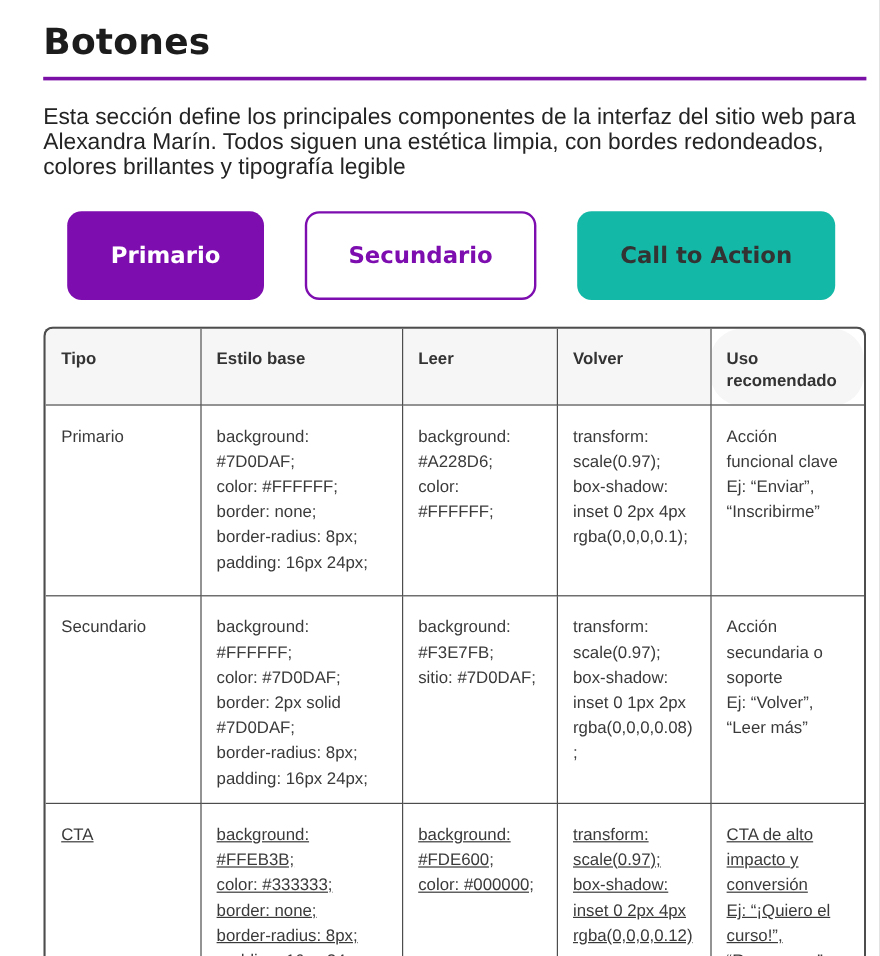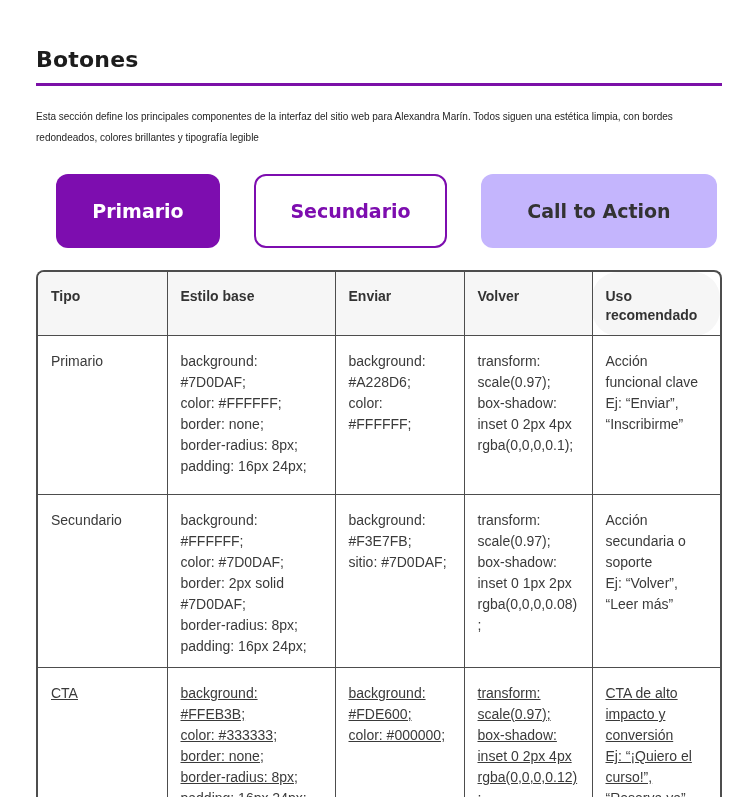--- a/index.html
+++ b/index.html
@@ -3,37 +3,36 @@
 <meta charset="utf-8">
 <style>
   * { margin: 0; padding: 0; box-sizing: border-box; }
   html, body { width: 733px; height: 797px; overflow: hidden; background: #ffffff; }
   body { font-family: "Liberation Sans", sans-serif; color: #222; }
 
   .page { padding: 18px 11px 0 36px; width: 733px; }
 
   h1.title {
     font-family: "DejaVu Sans", sans-serif;
-    font-size: 22px;
+    font-size: 30px;
     font-weight: 700;
     color: #1c1c1c;
     letter-spacing: 0.2px;
-    margin-top: 29px;
   }
   .divider {
     margin-top: 11px;
     width: 686px;
     height: 3px;
     background: #7b10a7;
     border: none;
   }
   p.intro {
     margin-top: 20px;
     width: 678px;
-    font-size: 10px;
+    font-size: 19px;
     line-height: 21px;
     color: #242424;
   }
 
   .buttons-row {
     margin-top: 26px;
     margin-left: 20px;
     display: flex;
     align-items: center;
     gap: 34px;
@@ -44,21 +43,21 @@
     font-size: 19px;
     height: 74px;
     border-radius: 12px;
     display: inline-flex;
     align-items: center;
     justify-content: center;
     cursor: pointer;
   }
   .btn-primary   { width: 164px; background: #7d0daf; color: #ffffff; border: none; }
   .btn-secondary { width: 193px; background: #ffffff; color: #7d0daf; border: 2px solid #7d0daf; }
-  .btn-cta       { width: 236px; background: #c4b5fd; color: #333333; border: none; }
+  .btn-cta       { width: 215px; background: #14b8a6; color: #333333; border: none; }
 
   .table-wrap {
     margin-top: 22px;
     width: 686px;
     border: 2px solid #4d4d4d;
     border-bottom: none;
     border-radius: 8px 8px 0 0;
     overflow: hidden;
   }
   table.spec {
@@ -126,21 +125,21 @@
         <col class="c1">
           <col class="c2">
           <col class="c3">
           <col class="c4">
           <col class="c5">
       </colgroup>
       <thead>
         <tr>
           <th>Tipo</th>
           <th>Estilo base</th>
-          <th>Enviar</th>
+          <th>Leer</th>
           <th>Volver</th>
           <th>Uso recomendado</th>
         </tr>
       </thead>
       <tbody>
         <tr class="row-1">
           <td>Primario</td>
           <td>background: #7D0DAF;
 color: #FFFFFF;
 border: none;

